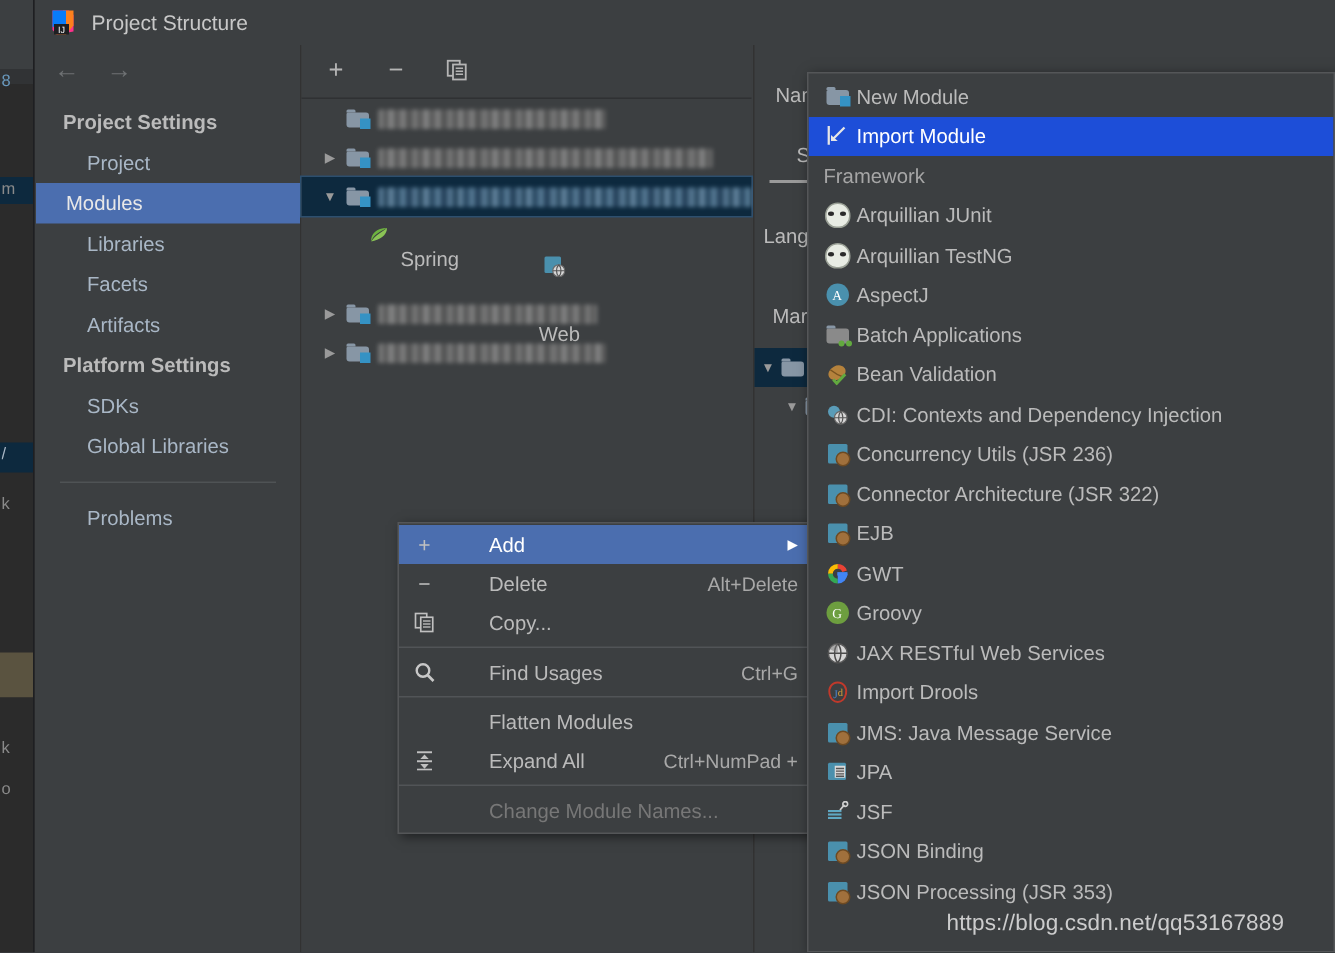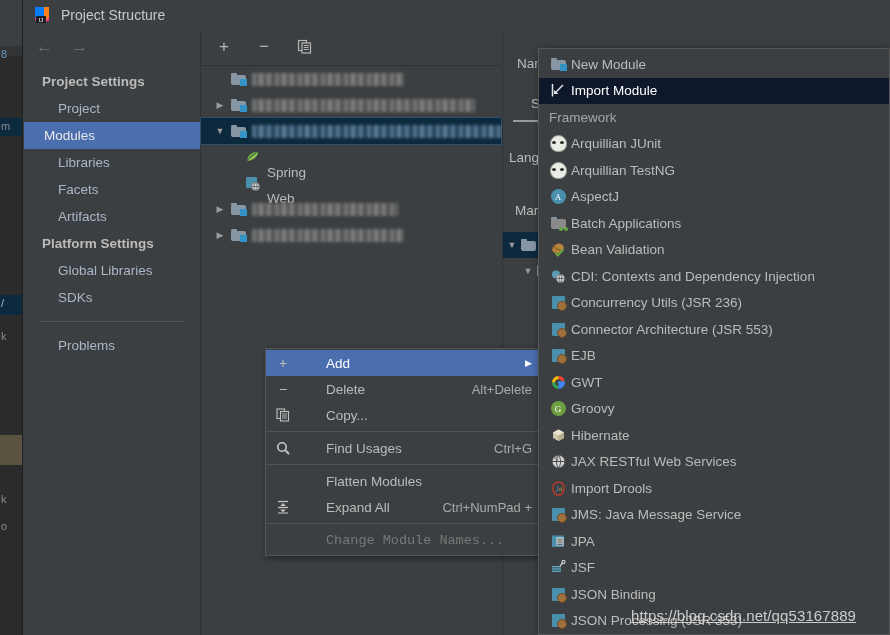--- a/index.html
+++ b/index.html
@@ -164,21 +164,21 @@
     border: 1px solid #545658;
     box-shadow: 2px 2px 7px rgba(0,0,0,.5);
     padding: 1px 0 2px 0; box-sizing: border-box;
   }
   .ctx-item {
     height: 26px; display: flex; align-items: center;
     padding: 0 8px 0 6px; color: #bbbbbb; font-size: 13.5px;
     box-sizing: border-box; position: relative;
   }
   .ctx-item.hl { background: #4b6eaf; color: #ffffff; }
-  .ctx-item.disabled { color: #777777; font-family: Liberation Mono, monospace; }
+  .ctx-item.disabled { color: #777777; }
   .ctx-ico {
     width: 22px; flex: none; display: flex;
     align-items: center; justify-content: center;
     color: #c0c0c0; font-size: 14px;
   }
   .ctx-lbl { flex: 1; margin-left: 32px; }
   .ctx-acc { color: #a8a8a8; font-size: 13px; margin-left: 14px; }
   .ctx-arrow { color: #ffffff; font-size: 9px; margin-left: 10px; }
   .ctx-sep { height: 1px; background: #515457; margin: 3px 0; }
 
@@ -189,21 +189,21 @@
     border: 1px solid #545658;
     box-shadow: 2px 2px 8px rgba(0,0,0,.5);
     box-sizing: border-box; overflow: hidden;
     padding-top: 2px;
   }
   .sm-item {
     height: 26.5px; display: flex; align-items: center;
     padding-left: 6px; color: #bbbbbb; font-size: 13.5px;
     box-sizing: border-box; white-space: nowrap;
   }
-  .sm-item.hl { background: #0f172a; color: #ffffff; align-items: center; }
+  .sm-item.hl { background: #1d4ed8; color: #ffffff; align-items: center; }
   .sm-header {
     height: 26.5px; display: flex; align-items: center;
     padding-left: 10px; color: #a6a6a6; font-size: 13.5px;
   }
   .sm-ico {
     width: 26px; flex: none; display: flex;
     align-items: center; justify-content: center;
   }
   .folder {
     width: 15px; height: 12px; position: relative;
@@ -243,21 +243,20 @@
     content: ""; position: absolute; top: 5px; width: 4px; height: 3px;
     background: #2b2b2b; border-radius: 50%;
   }
   .alien::before { left: 1.5px; }
   .alien::after  { right: 1.5px; }
 
   .watermark {
     position: absolute; color: #d9d9d9; font-size: 15px;
     opacity: .92; white-space: nowrap; letter-spacing: .1px;
     font-family: "Liberation Sans", sans-serif;
-    text-decoration: underline;
   }
 </style>
 </head>
 <body>
 
 <div id="screen">
 
   <div class="bg-ide">
     <div class="bg-strip s1"></div>
     <div class="bg-strip s2"></div>
@@ -298,22 +297,22 @@
       <div class="side-list">
 
         <div class="side-group">Project Settings</div>
         <div class="side-item">Project</div>
         <div class="side-item selected">Modules</div>
         <div class="side-item">Libraries</div>
         <div class="side-item">Facets</div>
         <div class="side-item">Artifacts</div>
 
         <div class="side-group">Platform Settings</div>
+        <div class="side-item">SDKs</div>
         <div class="side-item">Global Libraries</div>
-        <div class="side-item">SDKs</div>
 
         <div class="side-sep"></div>
 
         <div class="side-item">Problems</div>
       </div>
     </div>
 
     <div class="tree-panel">
       <div class="tree-toolbar">
         <span class="tb-btn">+</span>
@@ -361,21 +360,21 @@
         <div class="tree-row" style="padding-left:44px;">
           <span style="margin-right:7px;display:flex;">
             <svg width="15" height="15" viewBox="0 0 15 15">
               <path d="M13 2 C6 2 2 6 2.5 11 C4 6.5 8 4.5 13 2 Z" fill="#6db33f"></path>
               <path d="M13 2 C9 5 5 7 2.5 11 C8 10 13 7 13 2 Z" fill="#8ac455"></path>
             </svg>
           </span>
           <span class="leaf-label">Spring</span>
         </div>
 
-        <div class="tree-row" style="padding-left:44px;">
+        <div class="tree-row" style="padding-left:44px;flex-direction:column;">
           <span style="margin-right:7px;display:flex;">
             <svg width="15" height="15" viewBox="0 0 15 15">
               <rect x="1" y="1" width="11" height="11" fill="#4a90ad" rx="1"></rect>
               <circle cx="10.5" cy="10.5" r="4" fill="#d6d6d6" stroke="#6a6a6a" stroke-width=".8"></circle>
               <path d="M6.5 10.5 H14.5 M10.5 6.5 C8.5 8.5 8.5 12.5 10.5 14.5 M10.5 6.5 C12.5 8.5 12.5 12.5 10.5 14.5" stroke="#555" stroke-width=".8" fill="none"></path>
             </svg>
           </span>
           <span class="leaf-label">Web</span>
         </div>
 
@@ -591,21 +590,21 @@
       <span class="sm-ico">
           <span class="sq-blue"></span>
         </span>
       <span>Concurrency Utils (JSR 236)</span>
     </div>
 
     <div class="sm-item">
       <span class="sm-ico">
           <span class="sq-blue"></span>
         </span>
-      <span>Connector Architecture (JSR 553)</span>
+      <span>Connector Architecture (JSR 322)</span>
     </div>
 
     <div class="sm-item">
       <span class="sm-ico">
           <span class="sq-blue"></span>
         </span>
       <span>EJB</span>
     </div>
 
     <div class="sm-item">
@@ -621,30 +620,20 @@
       <span>GWT</span>
     </div>
 
     <div class="sm-item">
       <span class="sm-ico">
         <span class="circle-ico" style="background:#6d9e3f;">G</span>
       </span>
       <span>Groovy</span>
     </div>
 
-    <div class="sm-item">
-      <span class="sm-ico">
-        <svg width="15" height="15" viewBox="0 0 15 15">
-          <path d="M7.5 1.5 L13 4.5 L13 10 L7.5 13 L2 10 L2 4.5 Z" fill="#cfc9ad"></path>
-          <path d="M7.5 1.5 L13 4.5 L7.5 7.5 L2 4.5 Z" fill="#e8e3cd"></path>
-          <path d="M7.5 7.5 L13 4.5 L13 10 L7.5 13 Z" fill="#b3ad90"></path>
-        </svg>
-      </span>
-      <span>Hibernate</span>
-    </div>
 
     <div class="sm-item">
       <span class="sm-ico">
         <svg width="15" height="15" viewBox="0 0 15 15">
           <circle cx="7.5" cy="7.5" r="6.3" fill="#d6d6d6" stroke="#5a5a5a" stroke-width="1"></circle>
           <path d="M1.2 7.5 H13.8 M7.5 1.2 C4.7 4.4 4.7 10.6 7.5 13.8 M7.5 1.2 C10.3 4.4 10.3 10.6 7.5 13.8" stroke="#4a4a4a" stroke-width="1" fill="none"></path>
           <path d="M7.5 1.2 A6.3 6.3 0 0 0 2 4.6 L7.5 7.5 Z" fill="#7a7a7a" opacity=".5"></path>
         </svg>
       </span>
       <span>JAX RESTful Web Services</span>

